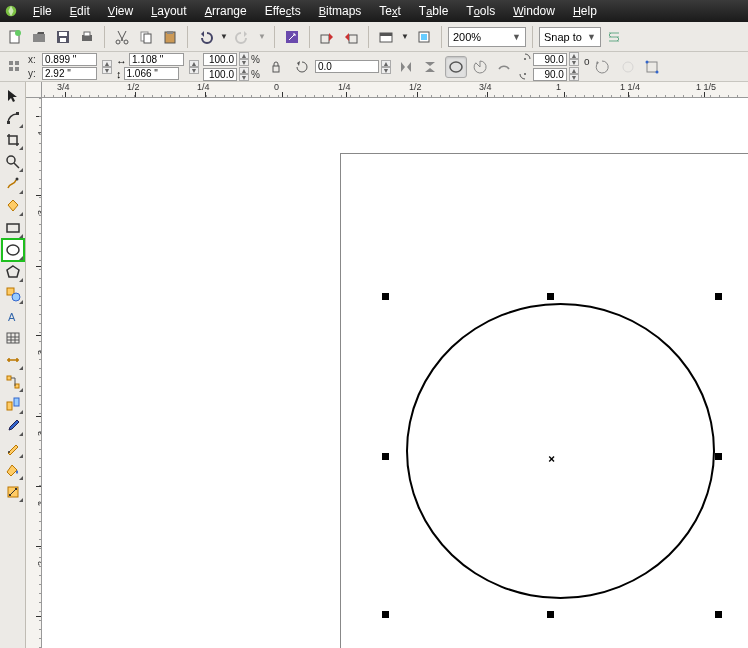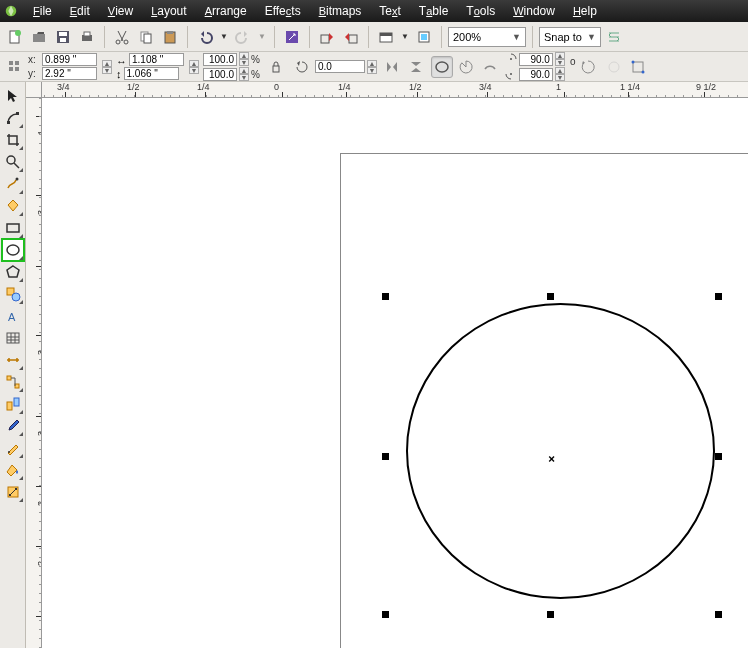--- a/index.html
+++ b/index.html
@@ -261,21 +261,21 @@
         <path d="M5 6V4a2 2 0 0 1 4 0v2" fill="none" stroke="#555"></path>
       </svg>
     </div>
   <div class="sep"></div>
   <div class="tool-btn">
       <svg width="16" height="16">
         <path d="M8 3a5 5 0 1 1-5 5" fill="none" stroke="#555"></path>
         <path d="M6 2l-3 2 2 3" fill="#555"></path>
       </svg>
     </div>
-  <div class="prop-inp" style="width:50px">0.0</div>
+  <div class="prop-inp" style="width:64px">0.0</div>
   <div class="stepper">
       <div>▲</div>
       <div>▼</div>
     </div>
   <div class="sep"></div>
   <div class="tool-btn">
       <svg width="16" height="16">
         <path d="M3 3v10l4-5zM13 3v10l-4-5z" fill="#888"></path>
       </svg>
     </div>
@@ -492,21 +492,21 @@
     <div class="tick-label-h" style="left: 312px;">1/4</div>
     <div class="tick-major" style="left: 320px; top: 10px; width: 1px; height: 6px;"></div>
     <div class="tick-label-h" style="left: 383px;">1/2</div>
     <div class="tick-major" style="left: 391px; top: 10px; width: 1px; height: 6px;"></div>
     <div class="tick-label-h" style="left: 453px;">3/4</div>
     <div class="tick-major" style="left: 461px; top: 10px; width: 1px; height: 6px;"></div>
     <div class="tick-label-h" style="left: 530px;">1</div>
     <div class="tick-major" style="left: 538px; top: 10px; width: 1px; height: 6px;"></div>
     <div class="tick-label-h" style="left: 594px;">1 1/4</div>
     <div class="tick-major" style="left: 602px; top: 10px; width: 1px; height: 6px;"></div>
-    <div class="tick-label-h" style="left: 670px;">9 1/2</div>
+    <div class="tick-label-h" style="left: 670px;">1 1/5</div>
     <div class="tick-major" style="left: 678px; top: 10px; width: 1px; height: 6px;"></div>
     <div class="tick-major" style="left: 0px; top: 13px; width: 1px; height: 3px; background: rgb(153, 153, 153);"></div>
     <div class="tick-major" style="left: 9px; top: 13px; width: 1px; height: 3px; background: rgb(153, 153, 153);"></div>
     <div class="tick-major" style="left: 18px; top: 13px; width: 1px; height: 3px; background: rgb(153, 153, 153);"></div>
     <div class="tick-major" style="left: 27px; top: 13px; width: 1px; height: 3px; background: rgb(153, 153, 153);"></div>
     <div class="tick-major" style="left: 36px; top: 13px; width: 1px; height: 3px; background: rgb(153, 153, 153);"></div>
     <div class="tick-major" style="left: 45px; top: 13px; width: 1px; height: 3px; background: rgb(153, 153, 153);"></div>
     <div class="tick-major" style="left: 54px; top: 13px; width: 1px; height: 3px; background: rgb(153, 153, 153);"></div>
     <div class="tick-major" style="left: 63px; top: 13px; width: 1px; height: 3px; background: rgb(153, 153, 153);"></div>
     <div class="tick-major" style="left: 72px; top: 13px; width: 1px; height: 3px; background: rgb(153, 153, 153);"></div>

